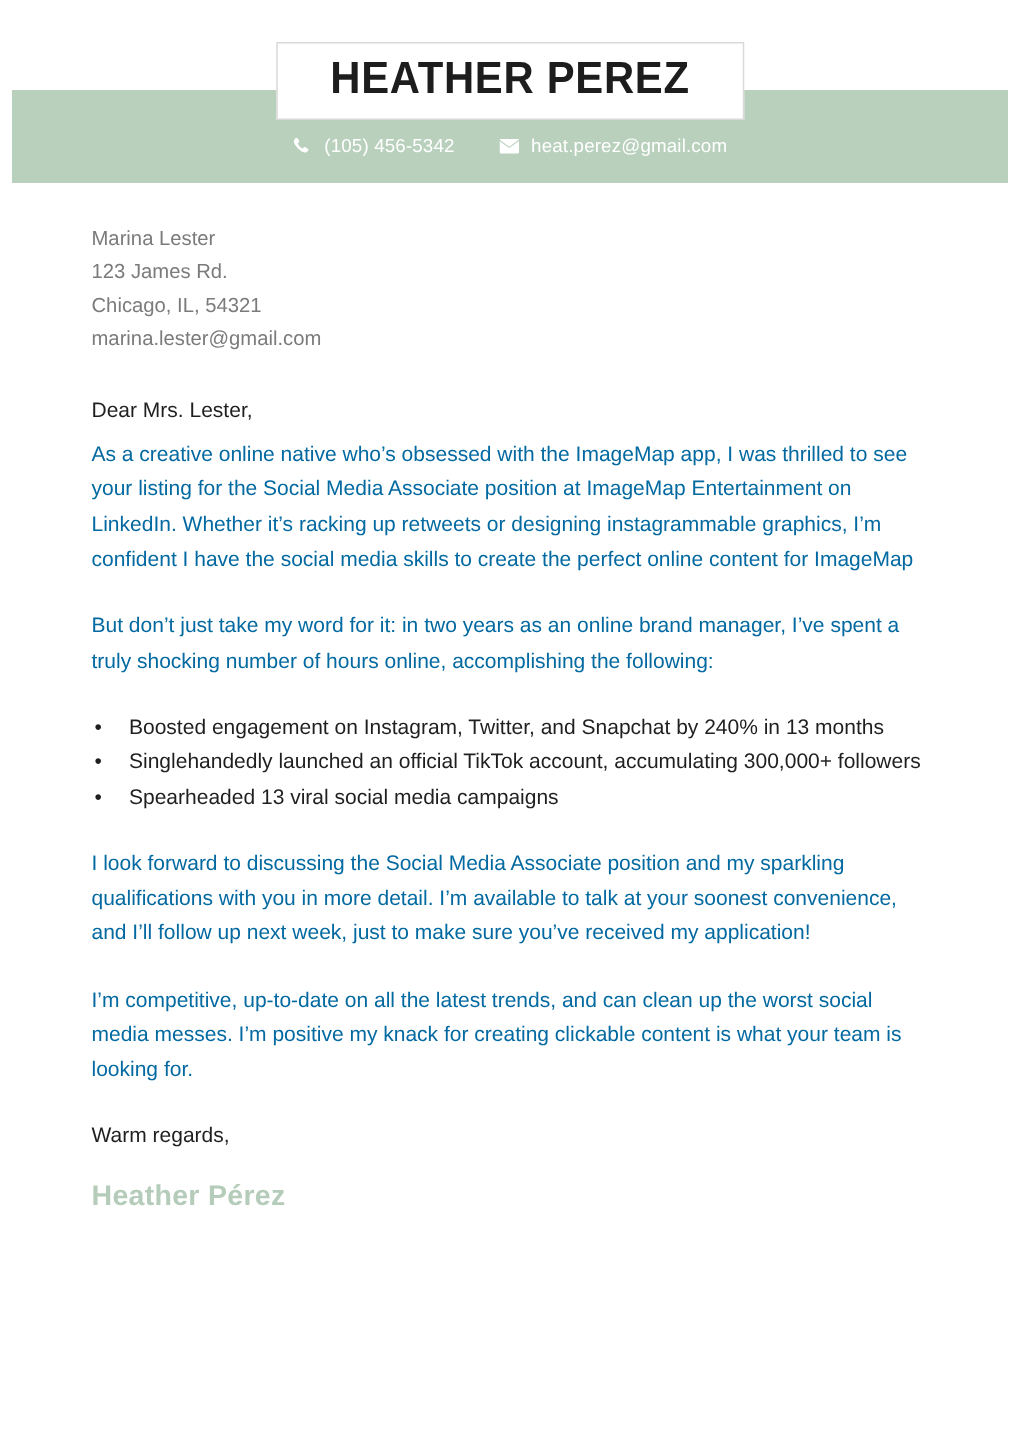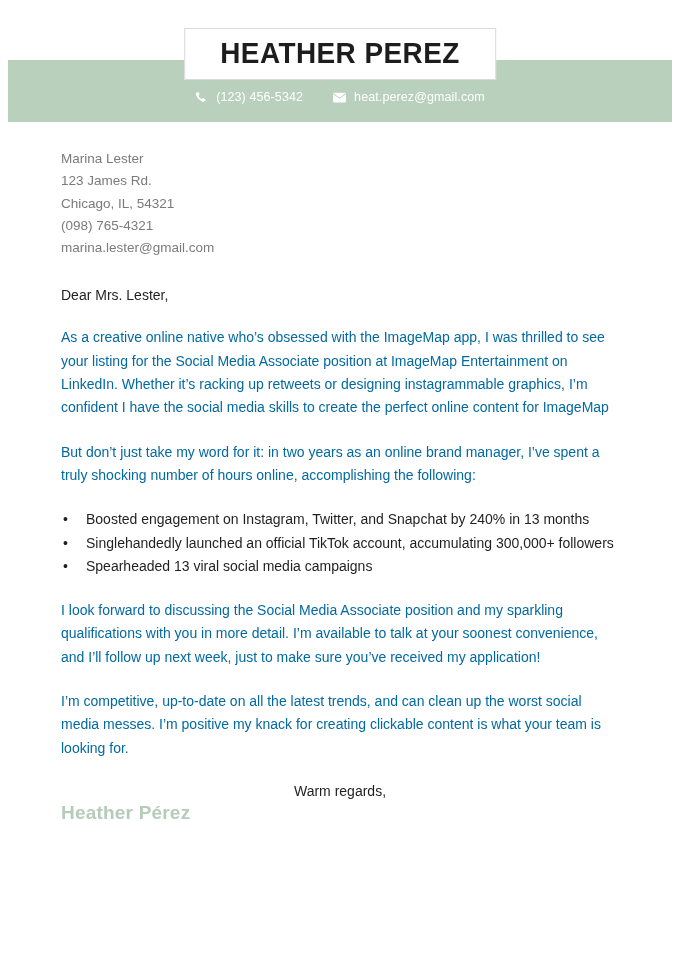--- a/index.html
+++ b/index.html
@@ -119,21 +119,21 @@
   .recipient-line {
     font-size: 13.5px;
     color: #7b7b7b;
     line-height: 22.3px;
   }
 
   .salutation {
     font-size: 14px;
     color: #1f1f1f;
     line-height: 1.5;
-    margin-bottom: 20px;
+    margin-bottom: 7px;
   }
 
   .body-para {
     font-size: 14px;
     color: #0369a1;
     line-height: 23.3px;
     margin-bottom: 21px;
     text-align: left;
   }
 
@@ -158,21 +158,21 @@
     top: 0;
     font-size: 14px;
     line-height: 23.3px;
     color: #1f1f1f;
   }
 
   .closing {
     font-size: 14px;
     color: #1f1f1f;
     line-height: 1.5;
-    text-align: center;
+    margin-bottom: 20px;
   }
 
   .signature {
     font-family: "Liberation Sans Narrow", "Liberation Sans", sans-serif;
     font-size: 19px;
     font-weight: bold;
     color: #b5ccba;
     line-height: 1.2;
     letter-spacing: 0.2px;
   }
@@ -191,21 +191,21 @@
     </div>
 
     <div class="contact-row">
 
       <div class="contact-item">
         <span class="ci-icon">
           <svg width="13" height="13" viewBox="0 0 16 16" fill="#ffffff">
             <path d="M3.2 1.2c-.5 0-.9.3-1.2.7l-.7 1.1c-.3.5-.3 1.1-.1 1.7.6 1.8 1.8 3.6 3.3 5.1s3.3 2.7 5.1 3.3c.6.2 1.2.1 1.7-.2l1.1-.7c.4-.3.7-.7.7-1.2 0-.3-.1-.6-.4-.8l-1.9-1.4c-.4-.3-1-.3-1.4.1l-.7.7c-.2.2-.5.2-.7.1-.8-.4-1.5-.9-2.1-1.5S4.9 6.8 4.5 6c-.1-.2-.1-.5.1-.7l.7-.7c.4-.4.4-1 .1-1.4L4 1.5c-.2-.2-.5-.3-.8-.3z"></path>
           </svg>
         </span>
-        <span class="contact-text">(123) 456-5342</span>
+        <span class="contact-text">(105) 456-5342</span>
       </div>
 
       <div class="contact-item">
         <span class="ci-icon">
           <svg width="13" height="11" viewBox="0 0 16 12" fill="#ffffff">
             <path d="M1 0h14a1 1 0 0 1 .9.6L8 6.4.1.6A1 1 0 0 1 1 0z"></path>
             <path d="M0 1.6l8 5.8 8-5.8V11a1 1 0 0 1-1 1H1a1 1 0 0 1-1-1V1.6z"></path>
           </svg>
         </span>
         <span class="contact-text">heat.perez@gmail.com</span>
@@ -215,21 +215,20 @@
     </div>
   </div>
 
   <div class="letter">
 
 
     <div class="recipient">
       <div class="recipient-line">Marina Lester</div>
       <div class="recipient-line">123 James Rd.</div>
       <div class="recipient-line">Chicago, IL, 54321</div>
-      <div class="recipient-line">(098) 765-4321</div>
       <div class="recipient-line">marina.lester@gmail.com</div>
     </div>
 
     <div class="salutation">Dear Mrs. Lester,</div>
 
     <p class="body-para">As a creative online native who’s obsessed with the ImageMap app, I was thrilled to see your listing for the Social Media Associate position at ImageMap Entertainment on LinkedIn. Whether it’s racking up retweets or designing instagrammable graphics, I’m confident I have the social media skills to create the perfect online content for ImageMap</p>
 
     <p class="body-para">But don’t just take my word for it: in two years as an online brand manager, I’ve spent a truly shocking number of hours online, accomplishing the following:</p>
 
     <ul class="bullet-list">

